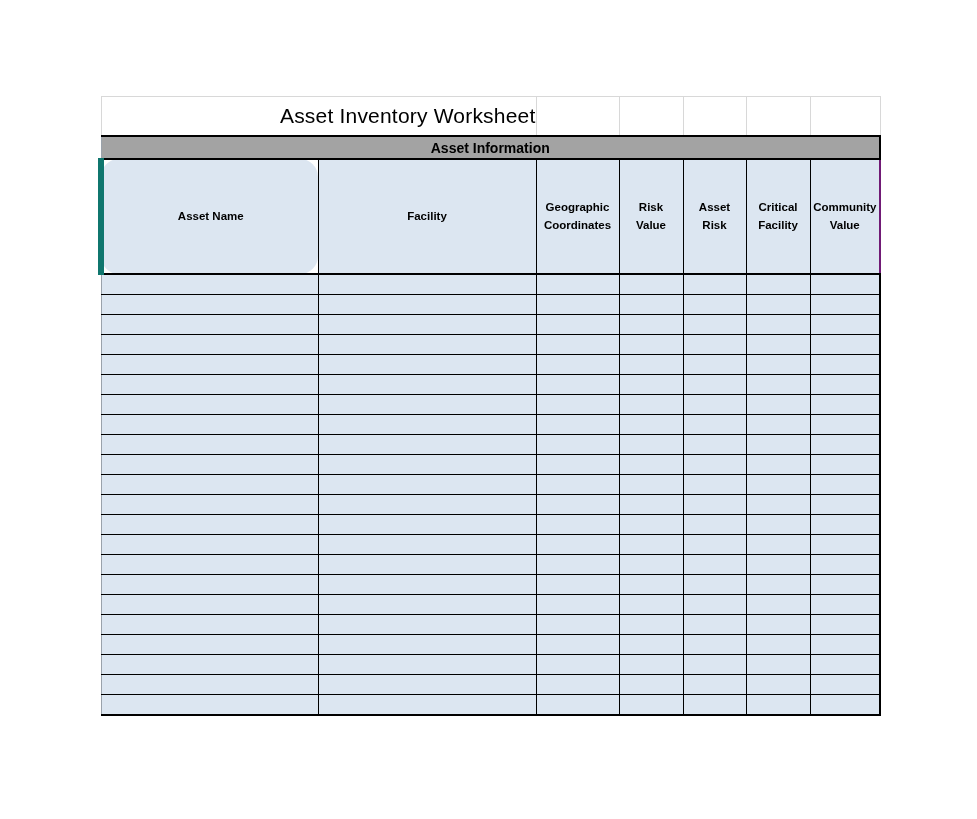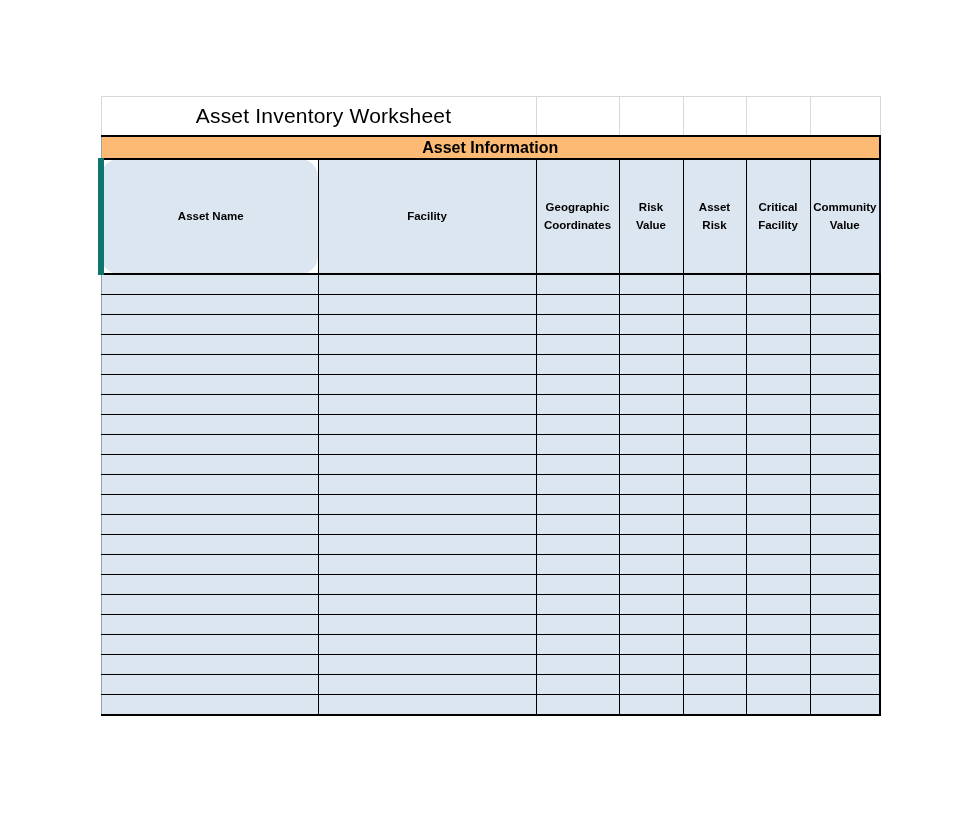--- a/index.html
+++ b/index.html
@@ -29,54 +29,54 @@
   .title-row td {
     background: #ffffff;
     border: 1px solid #d8d8d8;
     border-bottom: none;
     height: 36px;
     vertical-align: middle;
   }
   .title-cell {
     font-size: 21px;
     font-weight: 400;
-    text-align: center;
+    text-align: right;
     padding: 0 0 0 10px;
     white-space: nowrap;
     letter-spacing: 0.2px;
   }
   
   .section-row td {
-    background: #fdba74;
+    background: #a3a3a3;
     border: 1px solid #000000;
     border-top: 2px solid #000000;
     border-bottom: 2px solid #000000;
     border-left: 1px solid #9aa2ab;
     height: 19px;
-    font-size: 16px;
+    font-size: 14px;
     font-weight: 700;
     text-align: center;
     vertical-align: middle;
   }
   
   .header-row th {
     background: #dce6f1;
     border: 1px solid #000000;
     border-bottom: 2px solid #000000;
     height: 113px;
     font-size: 11.5px;
     font-weight: 700;
     text-align: center;
     vertical-align: middle;
     white-space: pre-line;
     line-height: 1.5;
     padding: 0 2px;
   }
   .header-row th:first-child { border-left: 6px solid #0f766e; border-radius: 18px; }
-  .header-row th:last-child  { border-right: 2px solid #0f172a; }
+  .header-row th:last-child  { border-right: 2px solid #701a75; }
   
   tbody td {
     background: #dce6f1;
     border: 1px solid #000000;
     height: 19px;
     padding: 0;
   }
   tbody td:first-child { border-left: 1px solid #9aa2ab; }
   tbody td:last-child  { border-right: 2px solid #000000; }
   tbody tr:last-child td { border-bottom: 2px solid #000000; }

